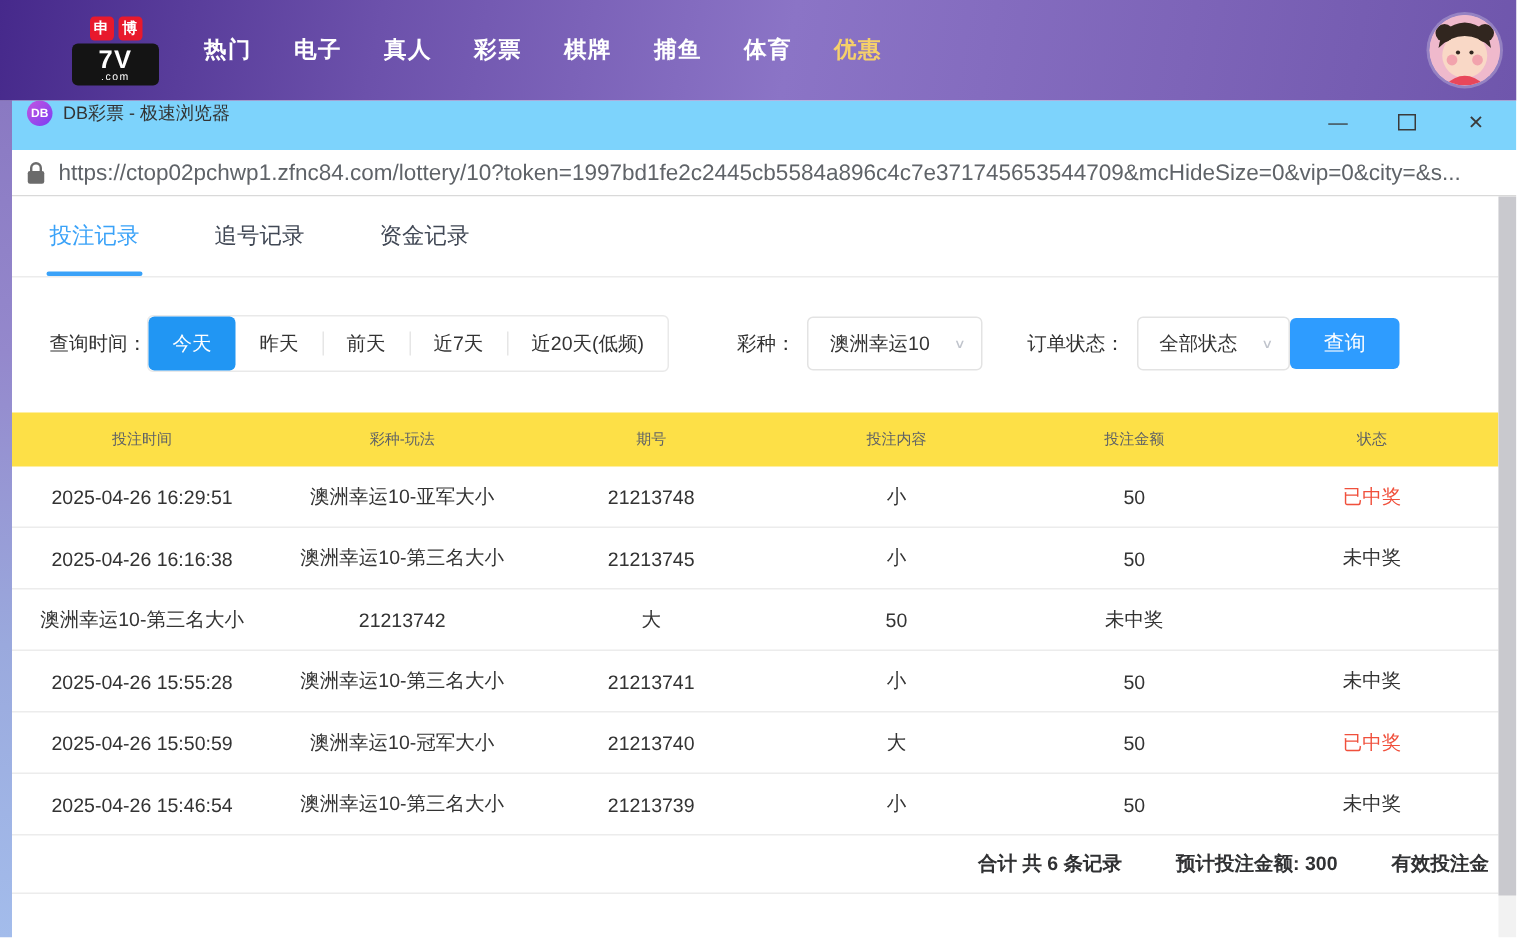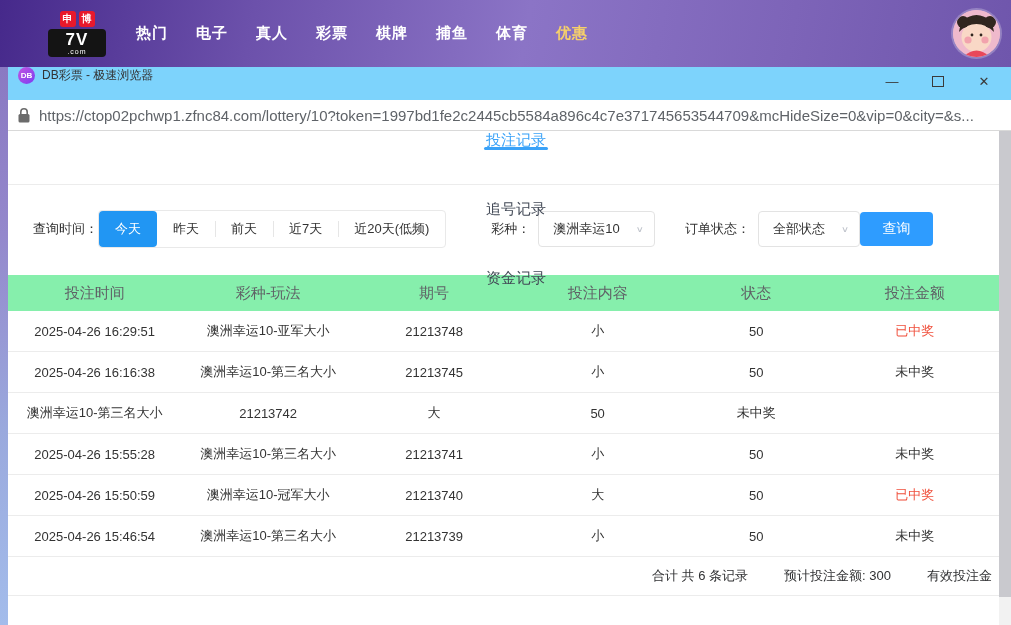--- a/index.html
+++ b/index.html
@@ -43,21 +43,21 @@
   
   .urlbar{height:30px;background:#fff;border-bottom:1px solid #d9d9d9;display:flex;align-items:center;padding-left:10px;}
   .lock-icon{flex:0 0 auto;}
   .url-text{font-size:15px;color:#5f6368;margin-left:9px;white-space:nowrap;overflow:hidden;width:975px;}
   
   .content{position:relative;height:498px;background:#fff;}
   .scrollbar{position:absolute;right:0;top:0;width:12px;height:498px;background:#f2f2f2;z-index:4;}
   .scroll-thumb{position:absolute;top:0;left:0;width:12px;height:466px;background:#c9c9ce;}
   
   .tabs{display:flex;gap:50px;padding-left:25px;height:53px;align-items:center;
-    border-bottom:1px solid #ececec;margin-right:12px;flex-direction:column;}
+    border-bottom:1px solid #ececec;margin-right:12px;}
   .tab{font-size:15px;color:#414855;cursor:pointer;height:100%;display:flex;align-items:center;position:relative;}
   .tab.active{color:#3aa2f8;}
   .tab.active::after{content:'';position:absolute;left:-2px;right:-2px;bottom:0;height:3px;
     background:#3aa2f8;border-radius:3px;}
   
   .filters{display:flex;align-items:center;margin:26px 0 0 25px;height:36px;}
   .f-label{font-size:13px;color:#333;}
   .seg{display:flex;border:1px solid #e9e9e9;border-radius:4px;height:36px;}
   .seg-item{padding:0 16px;display:flex;align-items:center;font-size:13px;color:#333;
     position:relative;cursor:pointer;white-space:nowrap;}
@@ -67,27 +67,27 @@
   .select{border:1px solid #e3e3e3;border-radius:4px;height:36px;display:flex;align-items:center;
     padding:0 10px 0 14px;font-size:13px;color:#333;margin-left:8px;cursor:pointer;box-sizing:border-box;}
   .chevron{color:#c0c4cc;font-size:11px;margin-left:16px;transform:scaleY(.75);display:inline-block;}
   .ml45{margin-left:45px;}
   .ml30{margin-left:30px;}
   .btn-query{width:73px;height:34px;background:#2e9cff;color:#fff;font-size:14px;
     border:none;border-radius:4px;cursor:pointer;font-family:inherit;}
   
   .table{margin-top:28px;margin-right:12px;}
   .thead,.trow{display:grid;grid-template-columns:17.5% 17.5% 16% 17% 15% 17%;align-items:center;text-align:center;}
-  .thead{height:36px;background:#86efac;color:#5f6266;font-size:15px;}
+  .thead{height:36px;background:#fde047;color:#5f6266;font-size:10px;}
   .trow{height:40px;border-bottom:1px solid #ececec;font-size:13px;color:#333;}
   .status{color:#333;}
   .status.won{color:#f0503c;}
   .summary{height:38px;display:flex;align-items:center;border-bottom:1px solid #ececec;
     font-size:13px;color:#303133;white-space:nowrap;}
-  .summary span{display:inline-block;}
+  .summary span{display:inline-block;font-weight:bold;}
   .sum-total{margin-left:644px;}
   .sum-expected{margin-left:36px;}
   .sum-valid{margin-left:36px;}
 </style>
 </head>
 <body>
 
 <div class="topnav">
   <div class="logo">
     <div class="logo-top">
@@ -198,22 +198,22 @@
       </div>
       <button class="btn-query">查询</button>
     </div>
 
     <div class="table">
       <div class="thead">
         <span>投注时间</span>
         <span>彩种-玩法</span>
         <span>期号</span>
         <span>投注内容</span>
+        <span>投注金额</span>
         <span>状态</span>
-        <span>投注金额</span>
       </div>
       <div>
 
           <div class="trow">
             <span>2025-04-26 16:29:51</span>
             <span>澳洲幸运10-亚军大小</span>
             <span>21213748</span>
             <span>小</span>
             <span>50</span>
             <span class="status won">已中奖</span>

